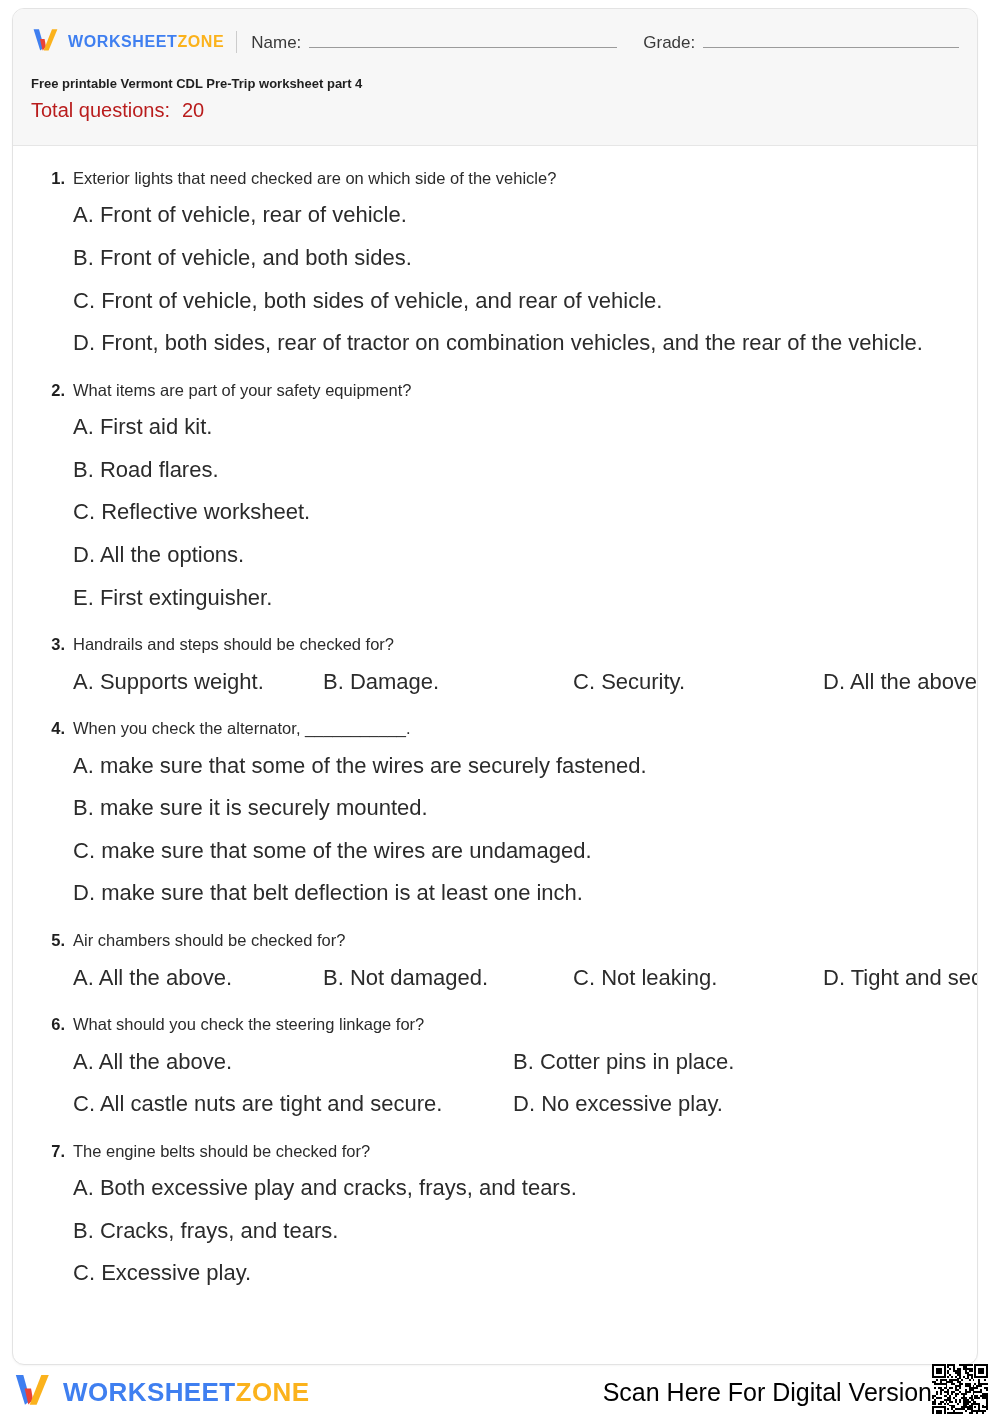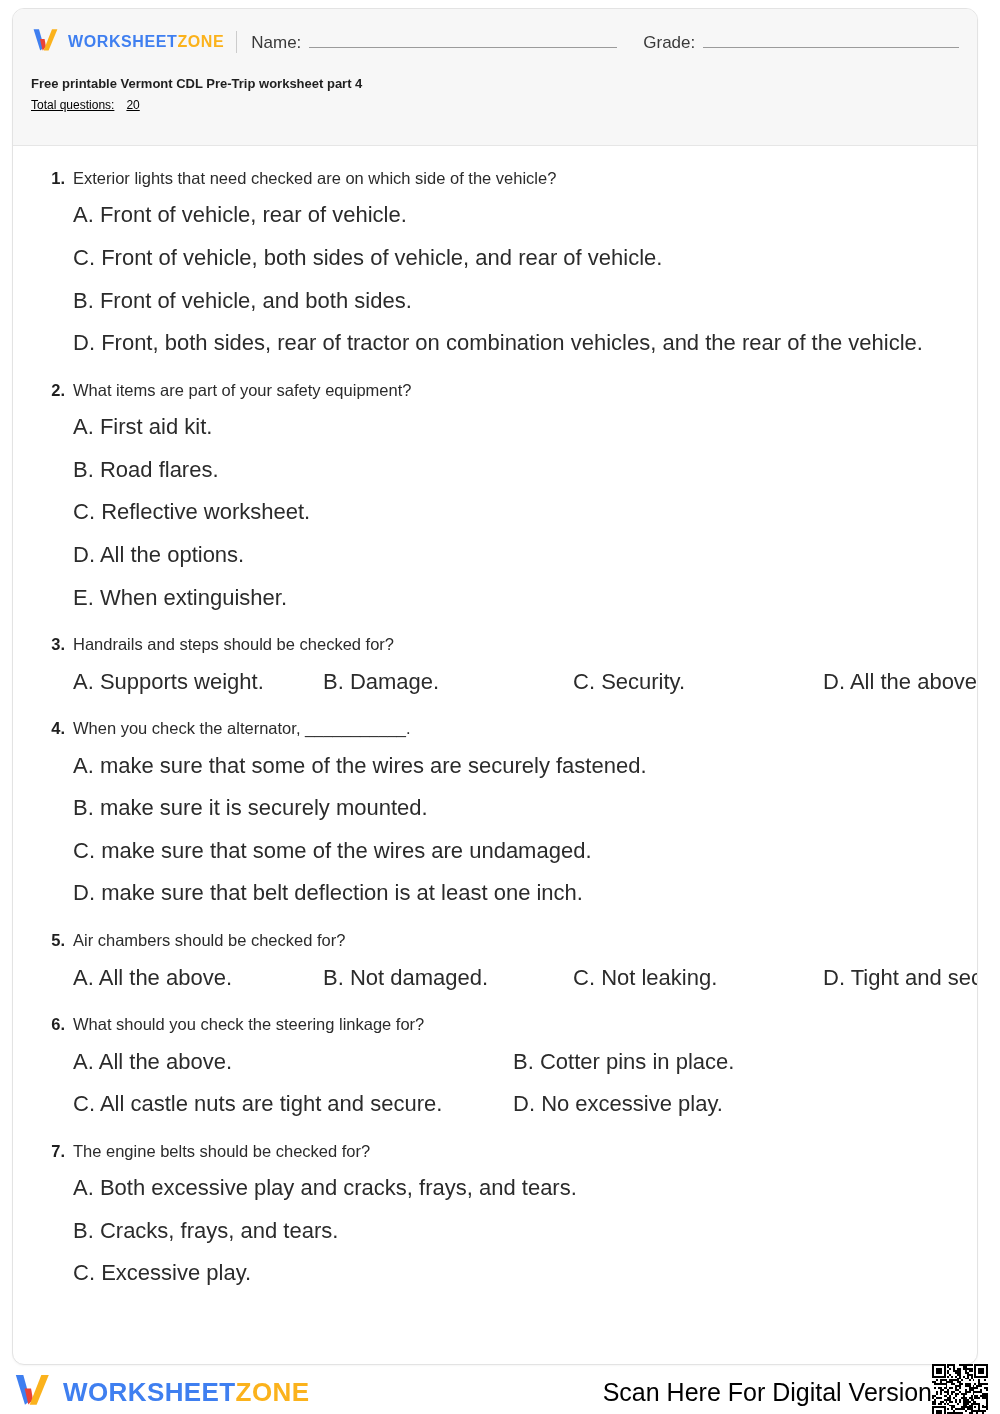--- a/index.html
+++ b/index.html
@@ -102,24 +102,23 @@
 
   .sheet-title {
     margin-top: 16px;
     font-size: 13px;
     font-weight: 700;
     color: #1f1f1f;
     line-height: 1.35;
   }
   .sheet-subtitle {
     margin-top: 4px;
-    font-size: 12px;
-    color: #000000;
+    font-size: 20px;
+    color: #b91c1c;
     line-height: 1.35;
-    text-decoration: underline;
   }
   .sheet-subtitle .count { margin-left: 12px; }
 
   
   .sheet-body {
     padding: 22px 26px 10px 26px;
     box-sizing: border-box;
   }
 
   .question {
@@ -264,36 +263,36 @@
     </div>
 
     <div class="sheet-body" id="questions-container">
         <div class="question">
           <div class="q-head">
             <span class="q-num">1.</span>
             <span class="q-text">Exterior lights that need checked are on which side of the vehicle?</span>
           </div>
           <div class="options cols-1">
             <div class="option"><span class="opt-letter">A.</span> <span class="opt-text">Front of vehicle, rear of vehicle.</span></div>
+            <div class="option"><span class="opt-letter">B.</span> <span class="opt-text">Front of vehicle, and both sides.</span></div>
             <div class="option"><span class="opt-letter">C.</span> <span class="opt-text">Front of vehicle, both sides of vehicle, and rear of vehicle.</span></div>
-            <div class="option"><span class="opt-letter">B.</span> <span class="opt-text">Front of vehicle, and both sides.</span></div>
             <div class="option"><span class="opt-letter">D.</span> <span class="opt-text">Front, both sides, rear of tractor on combination vehicles, and the rear of the vehicle.</span></div>
           </div>
         </div>
         <div class="question">
           <div class="q-head">
             <span class="q-num">2.</span>
             <span class="q-text">What items are part of your safety equipment?</span>
           </div>
           <div class="options cols-1">
             <div class="option"><span class="opt-letter">A.</span> <span class="opt-text">First aid kit.</span></div>
             <div class="option"><span class="opt-letter">B.</span> <span class="opt-text">Road flares.</span></div>
             <div class="option"><span class="opt-letter">C.</span> <span class="opt-text">Reflective worksheet.</span></div>
             <div class="option"><span class="opt-letter">D.</span> <span class="opt-text">All the options.</span></div>
-            <div class="option"><span class="opt-letter">E.</span> <span class="opt-text">When extinguisher.</span></div>
+            <div class="option"><span class="opt-letter">E.</span> <span class="opt-text">First extinguisher.</span></div>
           </div>
         </div>
         <div class="question">
           <div class="q-head">
             <span class="q-num">3.</span>
             <span class="q-text">Handrails and steps should be checked for?</span>
           </div>
           <div class="options cols-4">
             <div class="option"><span class="opt-letter">A.</span> <span class="opt-text">Supports weight.</span></div>
             <div class="option"><span class="opt-letter">B.</span> <span class="opt-text">Damage.</span></div>

